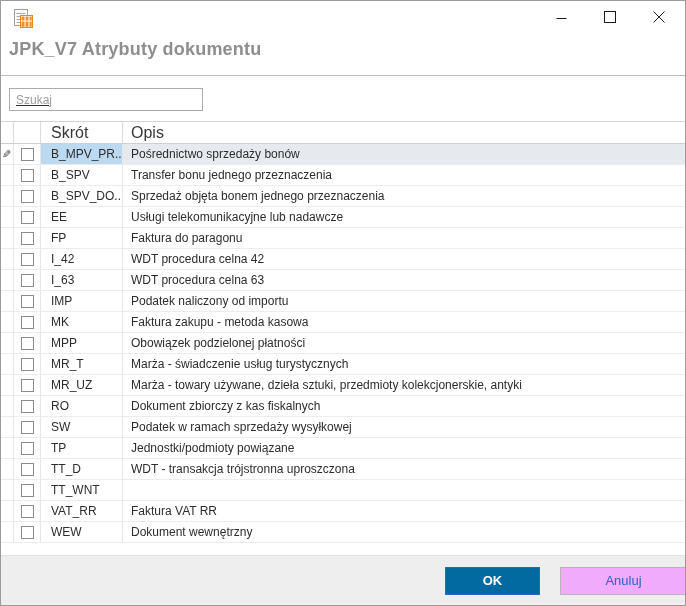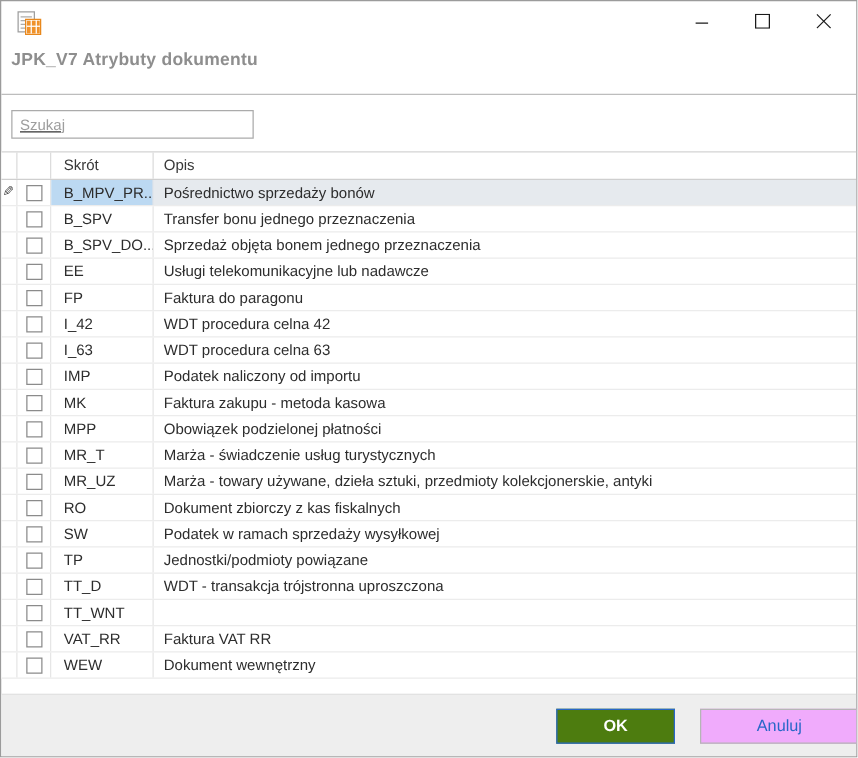--- a/index.html
+++ b/index.html
@@ -24,21 +24,21 @@
   .win-btn {
     width: 36px; height: 30px;
     display: flex; align-items: center; justify-content: center;
     cursor: default;
   }
   .win-btn:last-child { margin-right: 2px; }
   .win-btn + .win-btn { margin-left: 13px; }
 
   .heading {
     position: absolute; left: 8px; top: 38px;
-    font-size: 14px; font-weight: bold; color: #8e8e8e;
+    font-size: 18px; font-weight: bold; color: #8e8e8e;
     letter-spacing: 0.2px;
   }
   .heading-sep {
     position: absolute; left: 0; right: 0; top: 74px;
     height: 1px; background: #bdbdbd;
   }
 
   
   .search-input {
     position: absolute; left: 8px; top: 87px;
@@ -52,21 +52,21 @@
   }
   .search-input::placeholder { color: #9e9e9e; opacity: 1; }
 
   
   .grid { position: absolute; left: 0; right: 0; top: 120px; }
   .grid-header {
     display: flex; height: 23px;
     border-top: 1px solid #d4d4d4;
     border-bottom: 1px solid #cfcfcf;
     background: #ffffff;
-    font-size: 12px; color: #383838;
+    font-size: 16px; color: #383838;
   }
   .grid-header .cell { line-height: 21px; }
   .cell { height: 100%; overflow: hidden; white-space: nowrap; }
   .c-ind  { width: 13px;  border-right: 1px solid #dcdcdc; flex: none;
             display: flex; align-items: center; justify-content: center; }
   .c-chk  { width: 27px;  border-right: 1px solid #dcdcdc; flex: none;
             display: flex; align-items: center; justify-content: center; }
   .c-code { width: 82px;  border-right: 1px solid #dcdcdc; flex: none; padding-left: 10px; }
   .c-desc { flex: 1; padding-left: 8px; }
 
@@ -99,21 +99,21 @@
     background: #eeeeee; border-top: 1px solid #e2e2e2;
   }
   .btn {
     position: absolute; top: 11px; height: 28px;
     font-family: "Liberation Sans", sans-serif;
     font-size: 13px; line-height: 26px; text-align: center;
     cursor: default;
   }
   .btn-ok {
     left: 444px; width: 95px;
-    background: #4d7c0f; border: 1px solid #2867c8;
+    background: #0369a1; border: 1px solid #2867c8;
     color: #ffffff; font-weight: 600;
   }
   .btn-cancel {
     left: 559px; width: 127px;
     background: #f0abfc; border: 1px solid #b5b5b5;
     color: #2867c8;
   }
 </style>
 </head>
 <body>

